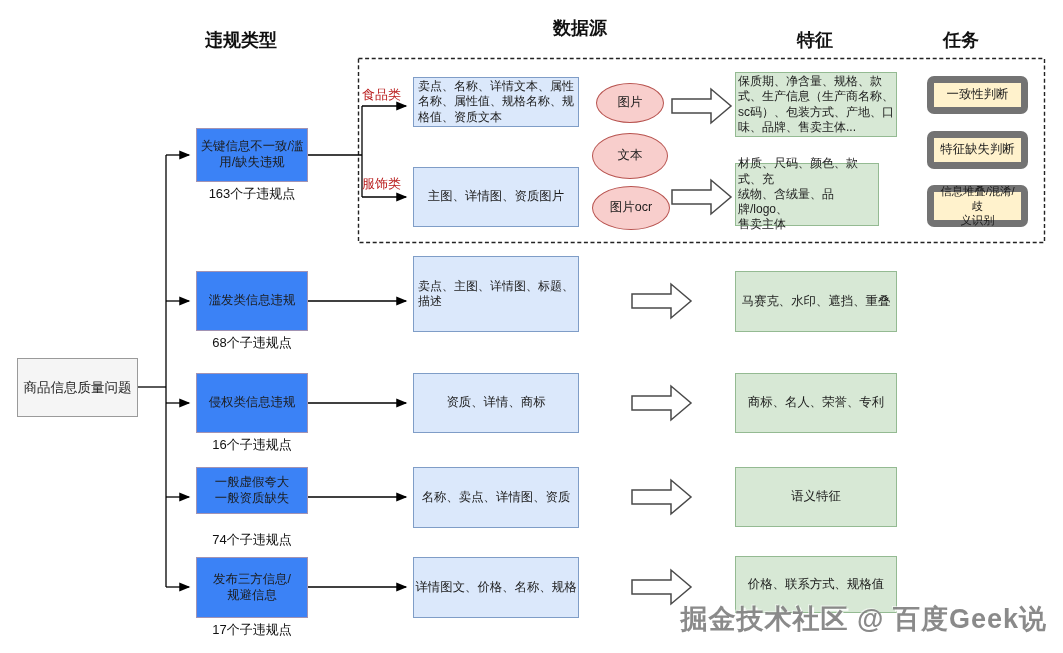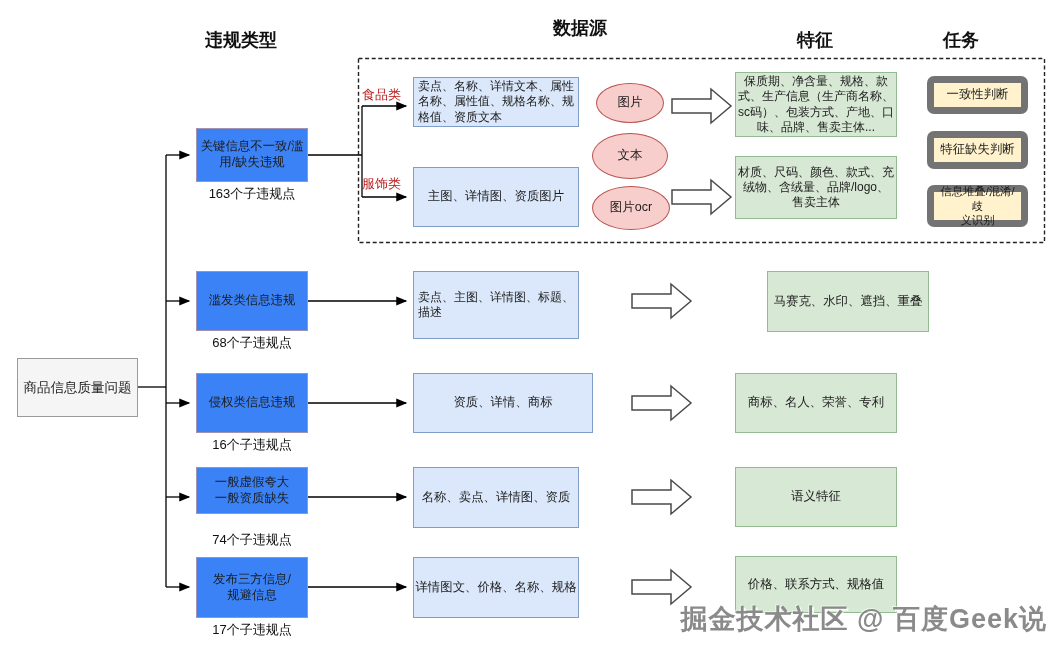--- a/index.html
+++ b/index.html
@@ -16,21 +16,21 @@
     display:flex; align-items:center; justify-content:center;
     text-align:center; font-size:12.4px; line-height:1.27;
     white-space:pre-line; color:#1c1c1c;
   }
   .left { justify-content:flex-start; text-align:left; font-size:12px; }
   .nowrap { white-space:nowrap; }
 
   .rootbox  { background:#f5f5f5; border:1px solid #9a9a9a; font-size:13.5px; }
   .purple   { background:#3b82f6; border:1px solid #a293b3; padding:0 2px; }
   .blue     { background:#dbe8fb; border:1px solid #7f9dc7; padding:0 4px; }
-  .green    { background:#d7e8d5; border:1px solid #94ba92; padding:0 2px;text-align:center; }
+  .green    { background:#d7e8d5; border:1px solid #94ba92; padding:0 2px; }
   .yellow   { background:#fff2cc; border:7px solid #737373; border-radius:7px; padding:0 1px; }
   .y3       { font-size:11.3px; }
   .ellipse  { background:#f8cecc; border:1px solid #b85450; border-radius:50%; font-size:12.5px; }
 
   .count { position:absolute; width:112px; left:196px; text-align:center; font-size:13px; color:#111; }
   .lbl   { position:absolute; font-size:13px; color:#b91c1c; white-space:nowrap; }
 
   .watermark {
     position:absolute; top:601px; right:16px;
     font-size:27px; font-weight:bold; letter-spacing:1px;
@@ -108,38 +108,38 @@
 规避信息</div>
   <div class="count" style="top:621px;">17个子违规点</div>
 
   <div class="lbl" style="left:362px; top:86px;">食品类</div>
   <div class="lbl" style="left:362px; top:175px;">服饰类</div>
 
   <div class="box blue left" style="left:413px; top:77px; width:166px; height:50px;">卖点、名称、详情文本、属性
 名称、属性值、规格名称、规
 格值、资质文本</div>
   <div class="box blue" style="left:413px; top:167px; width:166px; height:60px;">主图、详情图、资质图片</div>
-  <div class="box blue left" style="left:413px; top:271px; width:166px; height:68px;">卖点、主图、详情图、标题、
+  <div class="box blue left" style="left:413px; top:256px; width:166px; height:76px;">卖点、主图、详情图、标题、
 描述</div>
-  <div class="box blue nowrap" style="left:413px; top:373px; width:180px; height:60px;">资质、详情、商标</div>
+  <div class="box blue nowrap" style="left:413px; top:373px; width:166px; height:60px;">资质、详情、商标</div>
   <div class="box blue nowrap" style="left:413px; top:467px; width:166px; height:61px;">名称、卖点、详情图、资质</div>
   <div class="box blue nowrap" style="left:413px; top:557px; width:166px; height:61px;">详情图文、价格、名称、规格</div>
 
   <div class="box ellipse" style="left:596px; top:83px;  width:68px; height:40px;">图片</div>
   <div class="box ellipse" style="left:592px; top:133px; width:76px; height:46px;">文本</div>
   <div class="box ellipse" style="left:592px; top:186px; width:78px; height:44px;">图片ocr</div>
 
   <div class="box green left" style="left:735px; top:72px; width:162px; height:65px;">保质期、净含量、规格、款
 式、生产信息（生产商名称、
 sc码）、包装方式、产地、口
 味、品牌、售卖主体...</div>
-  <div class="box green left" style="left:735px; top:156px; width:162px; height:63px;">材质、尺码、颜色、款式、充
+  <div class="box green left" style="left:735px; top:163px; width:144px; height:63px;">材质、尺码、颜色、款式、充
 绒物、含绒量、品牌/logo、
 售卖主体</div>
-  <div class="box green nowrap" style="left:767px; top:271px; width:162px; height:61px;">马赛克、水印、遮挡、重叠</div>
+  <div class="box green nowrap" style="left:735px; top:271px; width:162px; height:61px;">马赛克、水印、遮挡、重叠</div>
   <div class="box green nowrap" style="left:735px; top:373px; width:162px; height:60px;">商标、名人、荣誉、专利</div>
   <div class="box green nowrap" style="left:735px; top:467px; width:162px; height:60px;">语义特征</div>
   <div class="box green nowrap" style="left:735px; top:556px; width:162px; height:57px;">价格、联系方式、规格值</div>
 
   <div class="box yellow" style="left:927px; top:76px;  width:101px; height:38px;">一致性判断</div>
   <div class="box yellow" style="left:927px; top:131px; width:101px; height:38px;">特征缺失判断</div>
   <div class="box yellow y3" style="left:927px; top:185px; width:101px; height:42px;">信息堆叠/混淆/歧
 义识别</div>
 
   <div class="watermark">掘金技术社区 @ 百度Geek说</div>

